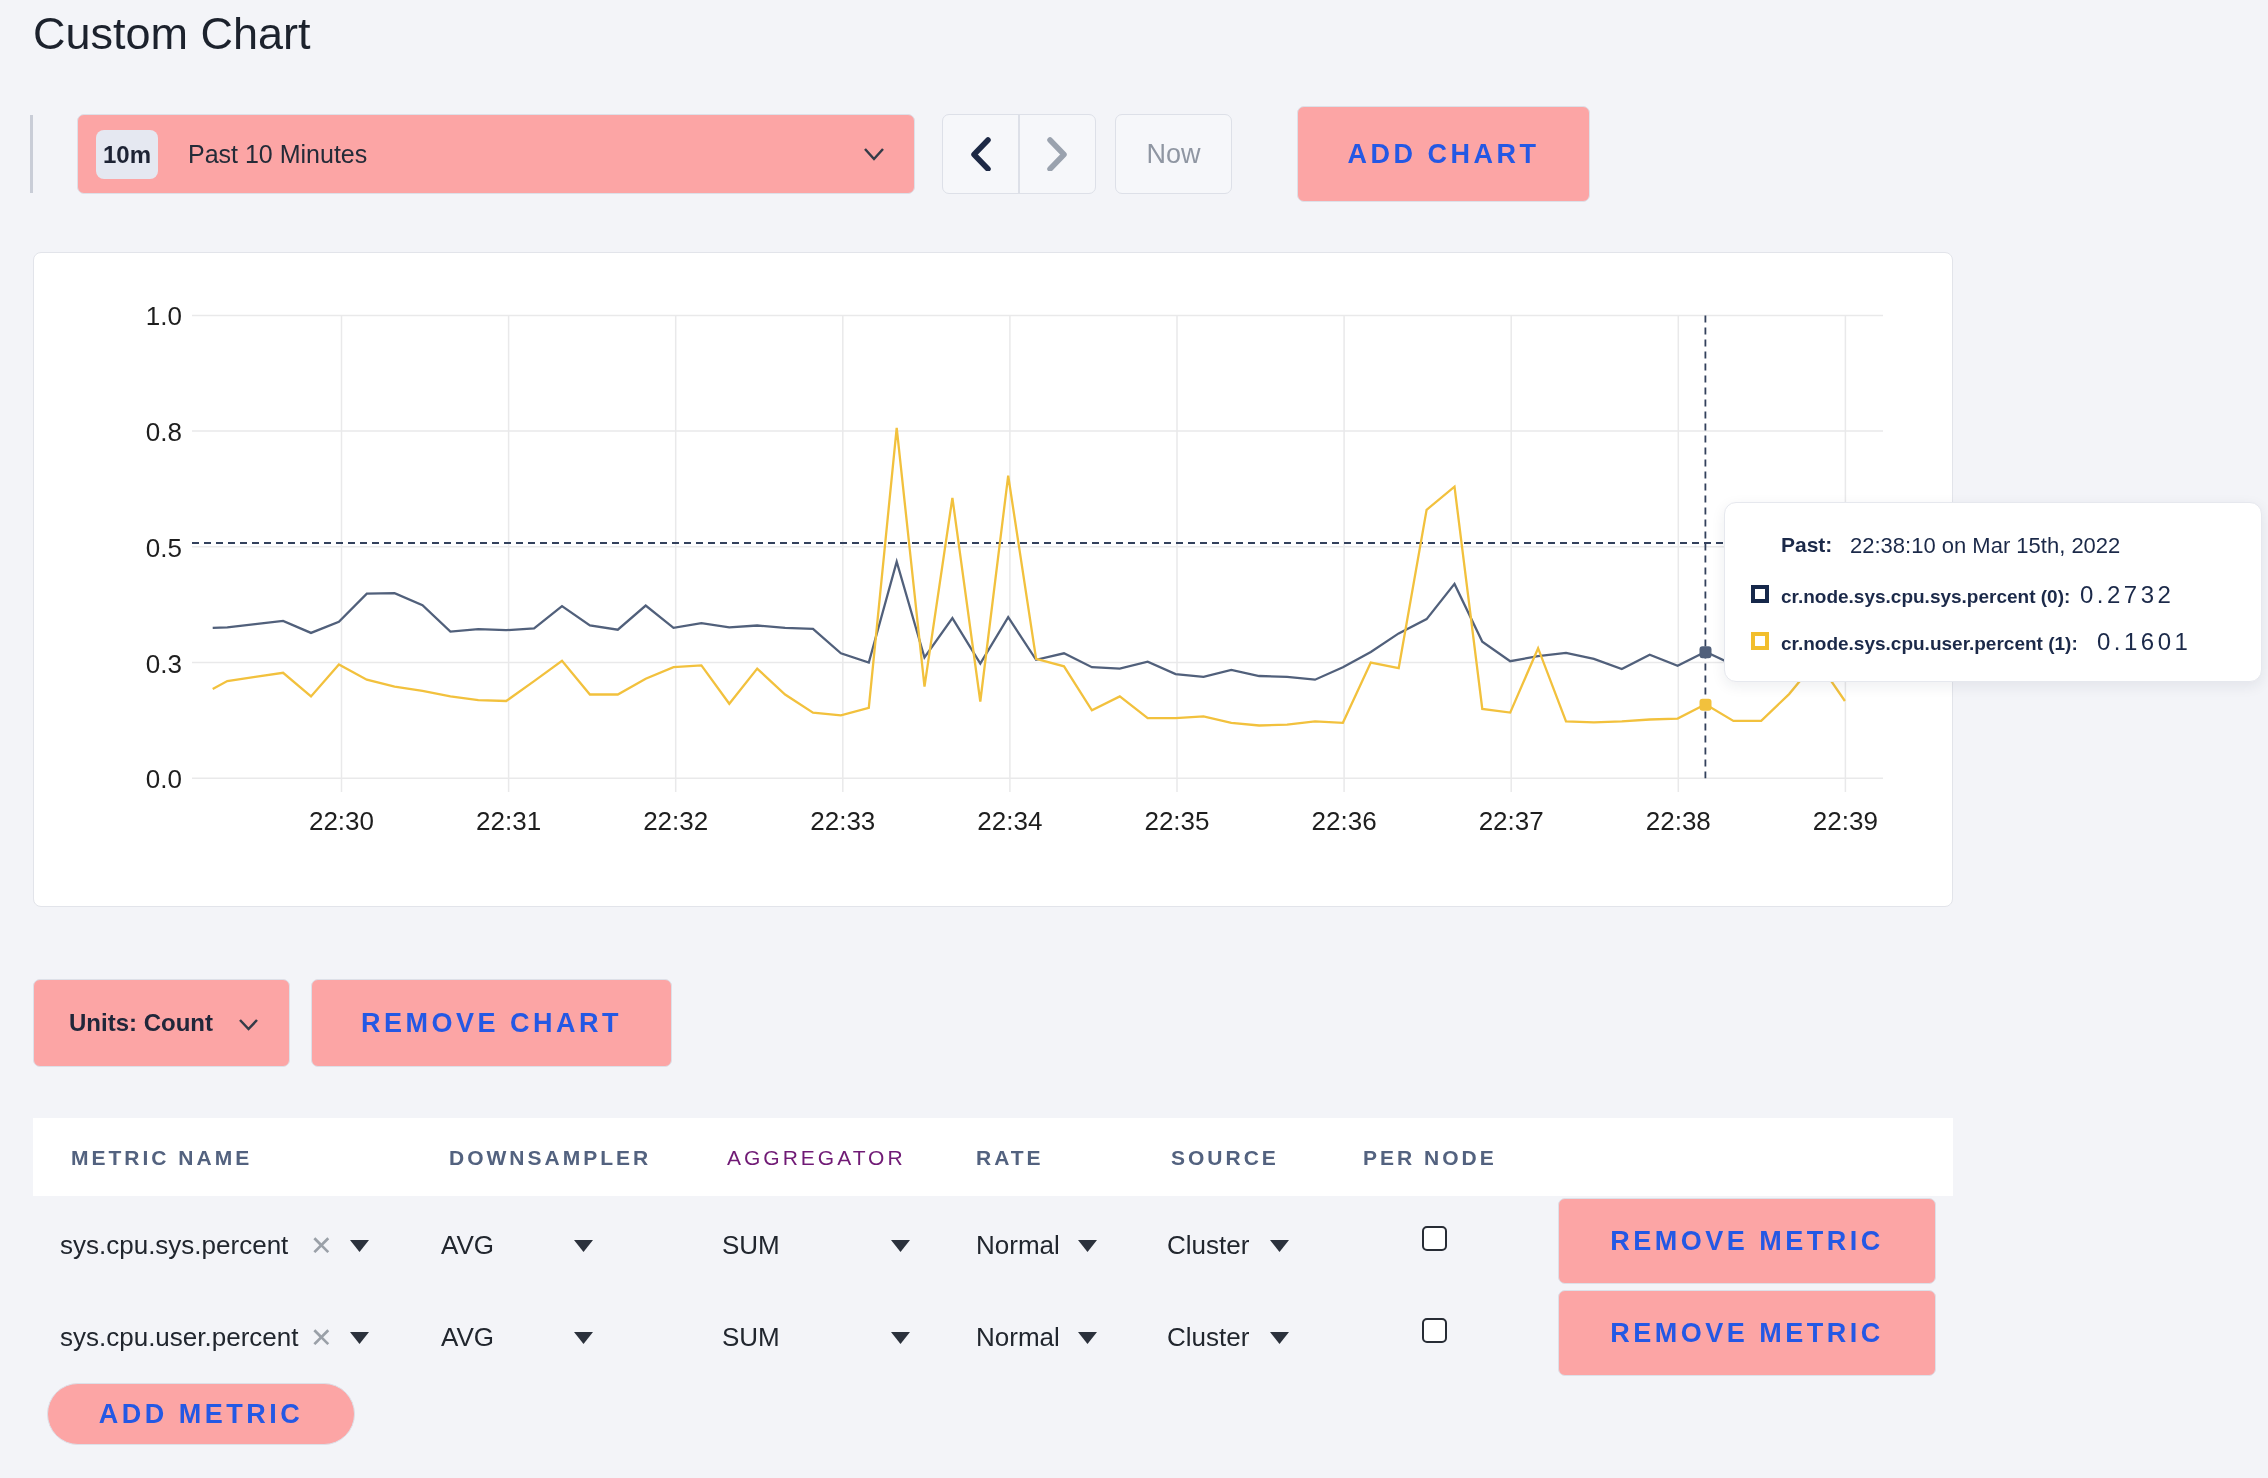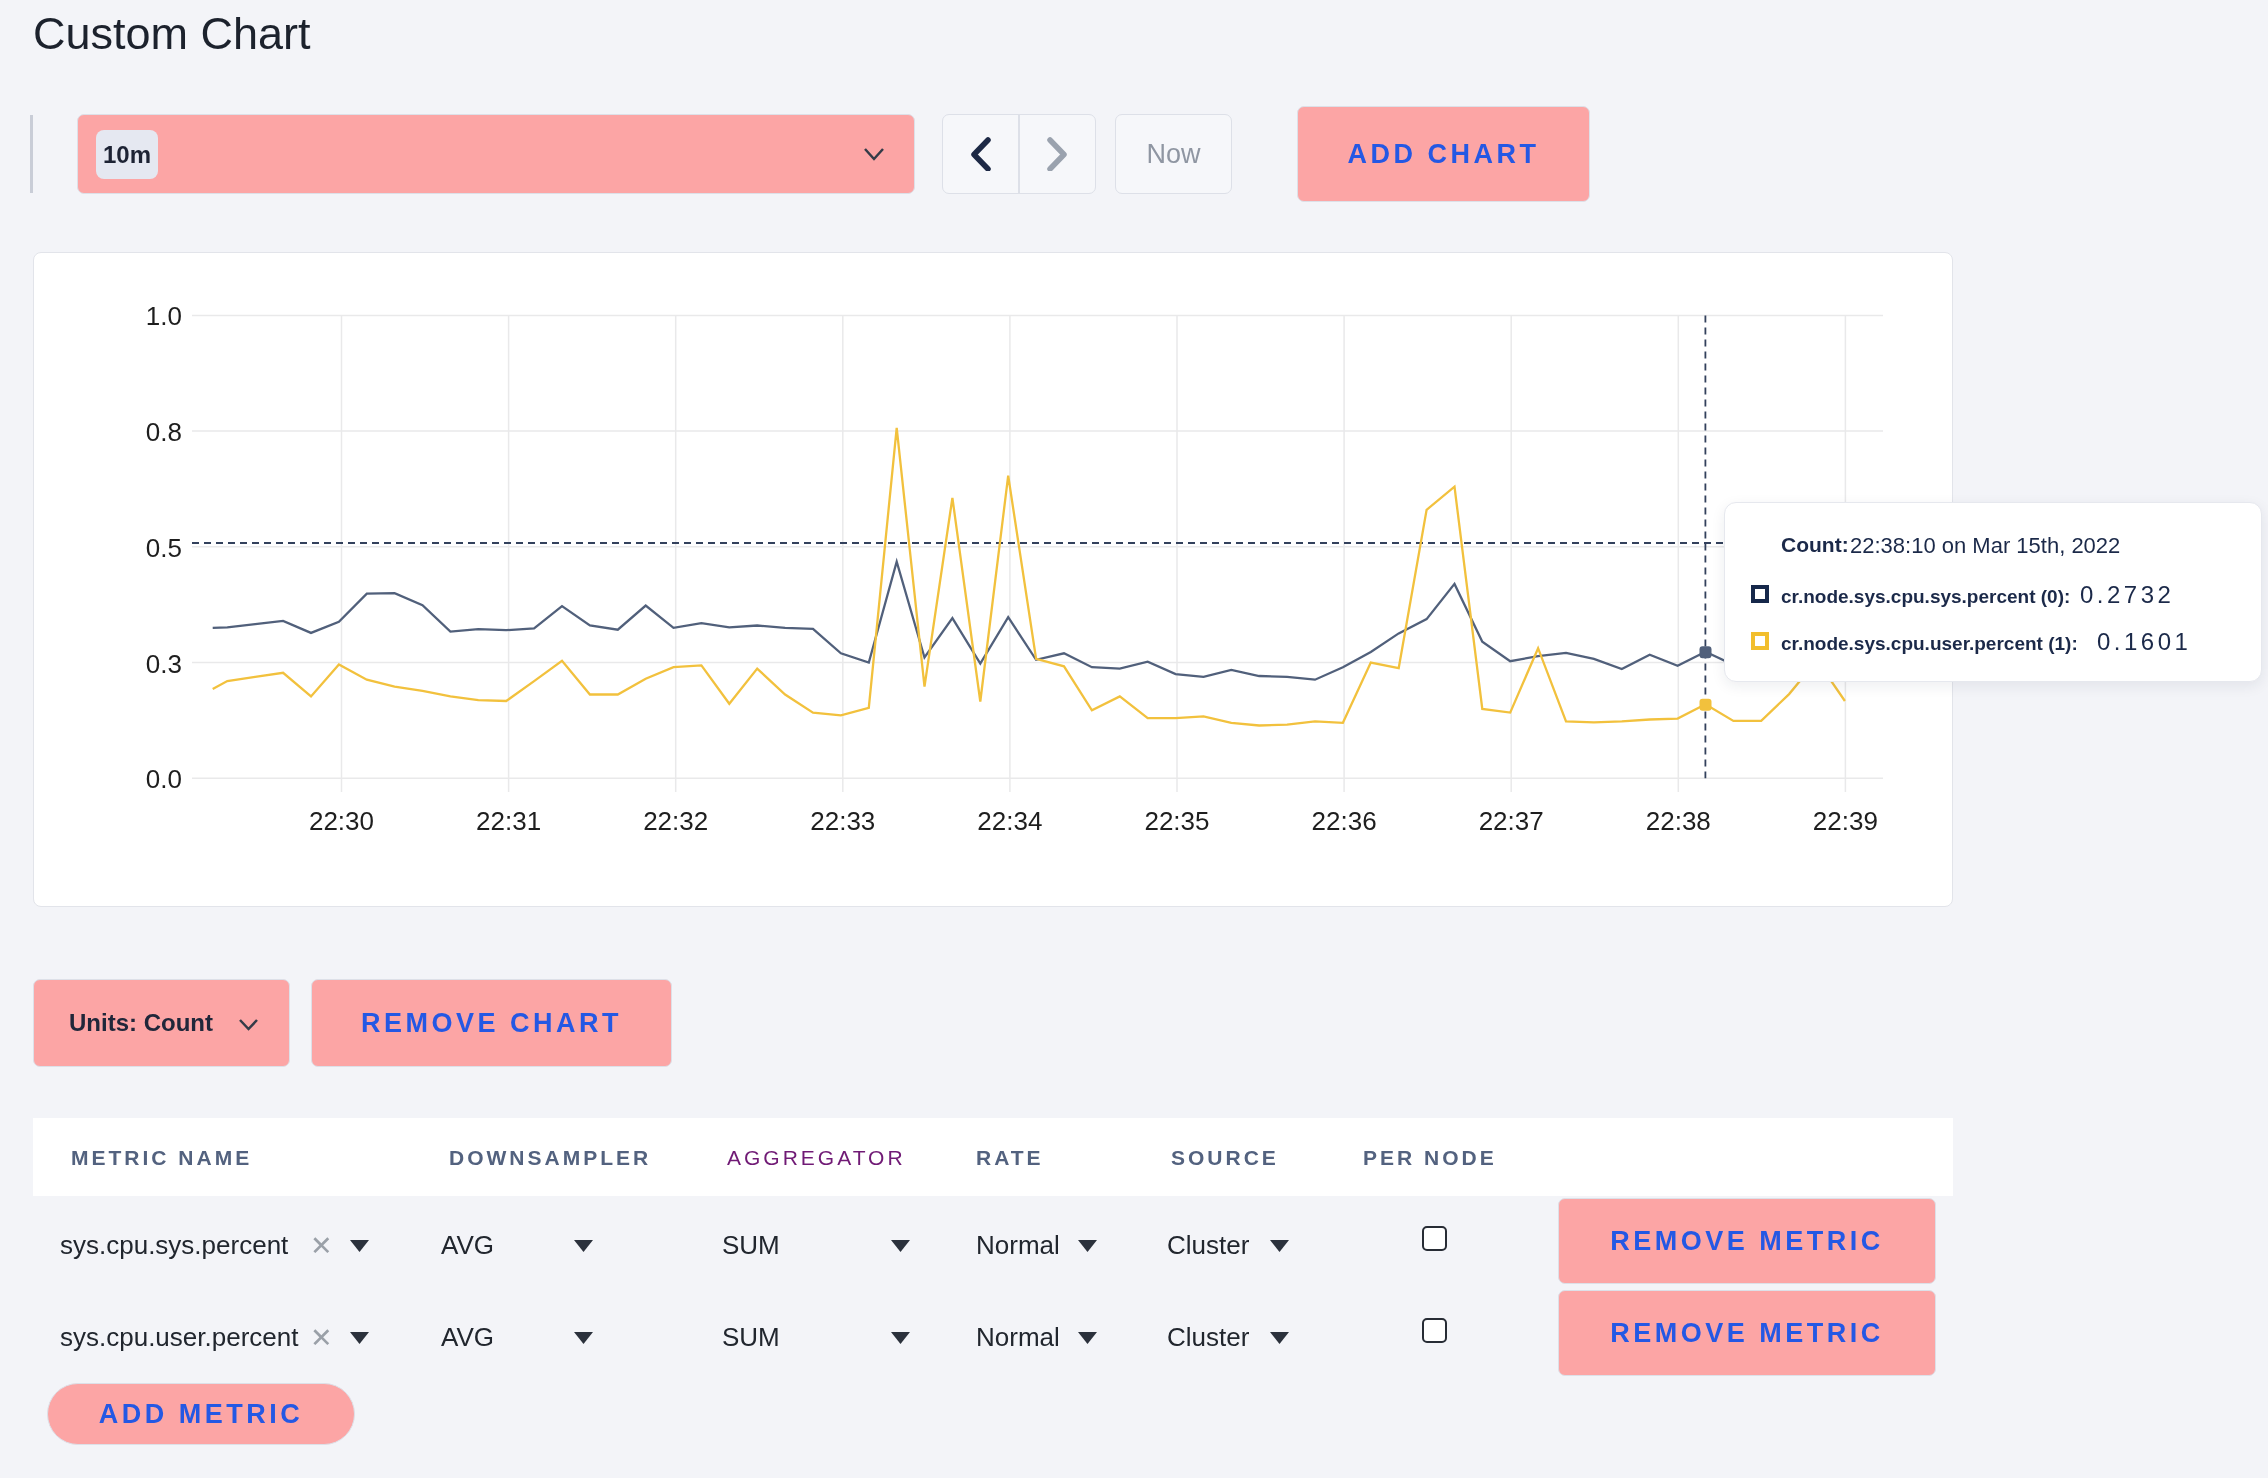--- a/index.html
+++ b/index.html
@@ -8,20 +8,21 @@
 .bluetext { color:#2458e4; font-weight:bold; letter-spacing:3.5px; font-size:27px; }
 .center { display:flex; align-items:center; justify-content:center; }
 .nw { white-space:nowrap; }
 </style></head>
 <body>
 <div class="abs" style="left:33px; top:8px; font-size:45px; color:#1c222d;">Custom Chart</div>
 
 <div class="abs" style="left:30px; top:115px; width:3px; height:78px; background:#c9cdd7;"></div>
 <div class="btn" style="left:77px; top:114px; width:838px; height:80px;">
   <div class="abs" style="left:18px; top:15px; width:62px; height:49px; background:#e5e8f1; border-radius:8px; text-align:center; line-height:49px; font-size:24px; font-weight:bold; color:#1d2334;">10m</div>
+  <div class="abs" style="left:110px; top:0; height:78px; line-height:78px; font-size:25px; color:#242b38;">Past 10 Minutes</div>
   <svg class="abs" style="right:28px; top:30px;" width="24" height="18" viewBox="0 0 24 18">
       <path d="M3 4 L12 14 L21 4" fill="none" stroke="#343b48" stroke-width="2.5"></path>
     </svg>
 </div>
 <div class="btn" style="left:942px; top:114px; width:154px; height:80px; background:#f6f7fa;"></div>
 <div class="abs" style="left:1018px; top:115px; width:1.5px; height:78px; background:#dde0e8;"></div>
 <svg class="abs" style="left:966px; top:137px;" width="28" height="34" viewBox="0 0 28 34">
     <path d="M22 3 L8 17.5 L22 32" fill="none" stroke="#1d2945" stroke-width="5.5" stroke-linecap="round" stroke-linejoin="round"></path>
   </svg>
 <svg class="abs" style="left:1044px; top:137px;" width="28" height="34" viewBox="0 0 28 34">
@@ -65,21 +66,21 @@
 <text x="809.8" y="578" text-anchor="middle" class="tick">22:33</text>
 <text x="976.9" y="578" text-anchor="middle" class="tick">22:34</text>
 <text x="1144.0" y="578" text-anchor="middle" class="tick">22:35</text>
 <text x="1311.1" y="578" text-anchor="middle" class="tick">22:36</text>
 <text x="1478.2" y="578" text-anchor="middle" class="tick">22:37</text>
 <text x="1645.3" y="578" text-anchor="middle" class="tick">22:38</text>
 <text x="1812.4" y="578" text-anchor="middle" class="tick">22:39</text>
 </svg>
 
 <div class="abs" style="left:1724px; top:502px; width:538px; height:180px; background:#fff; border:1.5px solid #e6e8ee; border-radius:12px; box-shadow:0 4px 14px rgba(30,40,70,0.08);"></div>
-<div class="abs nw" style="left:1781px; top:533px; font-size:21px; font-weight:bold; color:#1b2949;">Count:</div>
+<div class="abs nw" style="left:1781px; top:533px; font-size:21px; font-weight:bold; color:#1b2949;">Past:</div>
 <div class="abs nw" style="left:1850px; top:533px; font-size:22px; color:#1b2949;">22:38:10 on Mar 15th, 2022</div>
 <div class="abs" style="left:1751px; top:585px; width:18px; height:18px; border:4px solid #16284a;"></div>
 <div class="abs nw" style="left:1781px; top:586px; font-size:19px; font-weight:bold; color:#1b2949;">cr.node.sys.cpu.sys.percent (0):</div>
 <div class="abs nw" style="left:2080px; top:581px; font-size:24px; letter-spacing:3.5px; color:#1b2949;">0.2732</div>
 <div class="abs" style="left:1751px; top:632px; width:18px; height:18px; border:4px solid #f2be2c;"></div>
 <div class="abs nw" style="left:1781px; top:633px; font-size:19px; font-weight:bold; color:#1b2949;">cr.node.sys.cpu.user.percent (1):</div>
 <div class="abs nw" style="left:2097px; top:628px; font-size:24px; letter-spacing:3.5px; color:#1b2949;">0.1601</div>
 
 <div class="btn" style="left:33px; top:979px; width:257px; height:88px;">
   <div class="abs" style="left:35px; top:0; height:85px; line-height:85px; font-size:24px; font-weight:bold; color:#20273a;">Units: Count</div>

